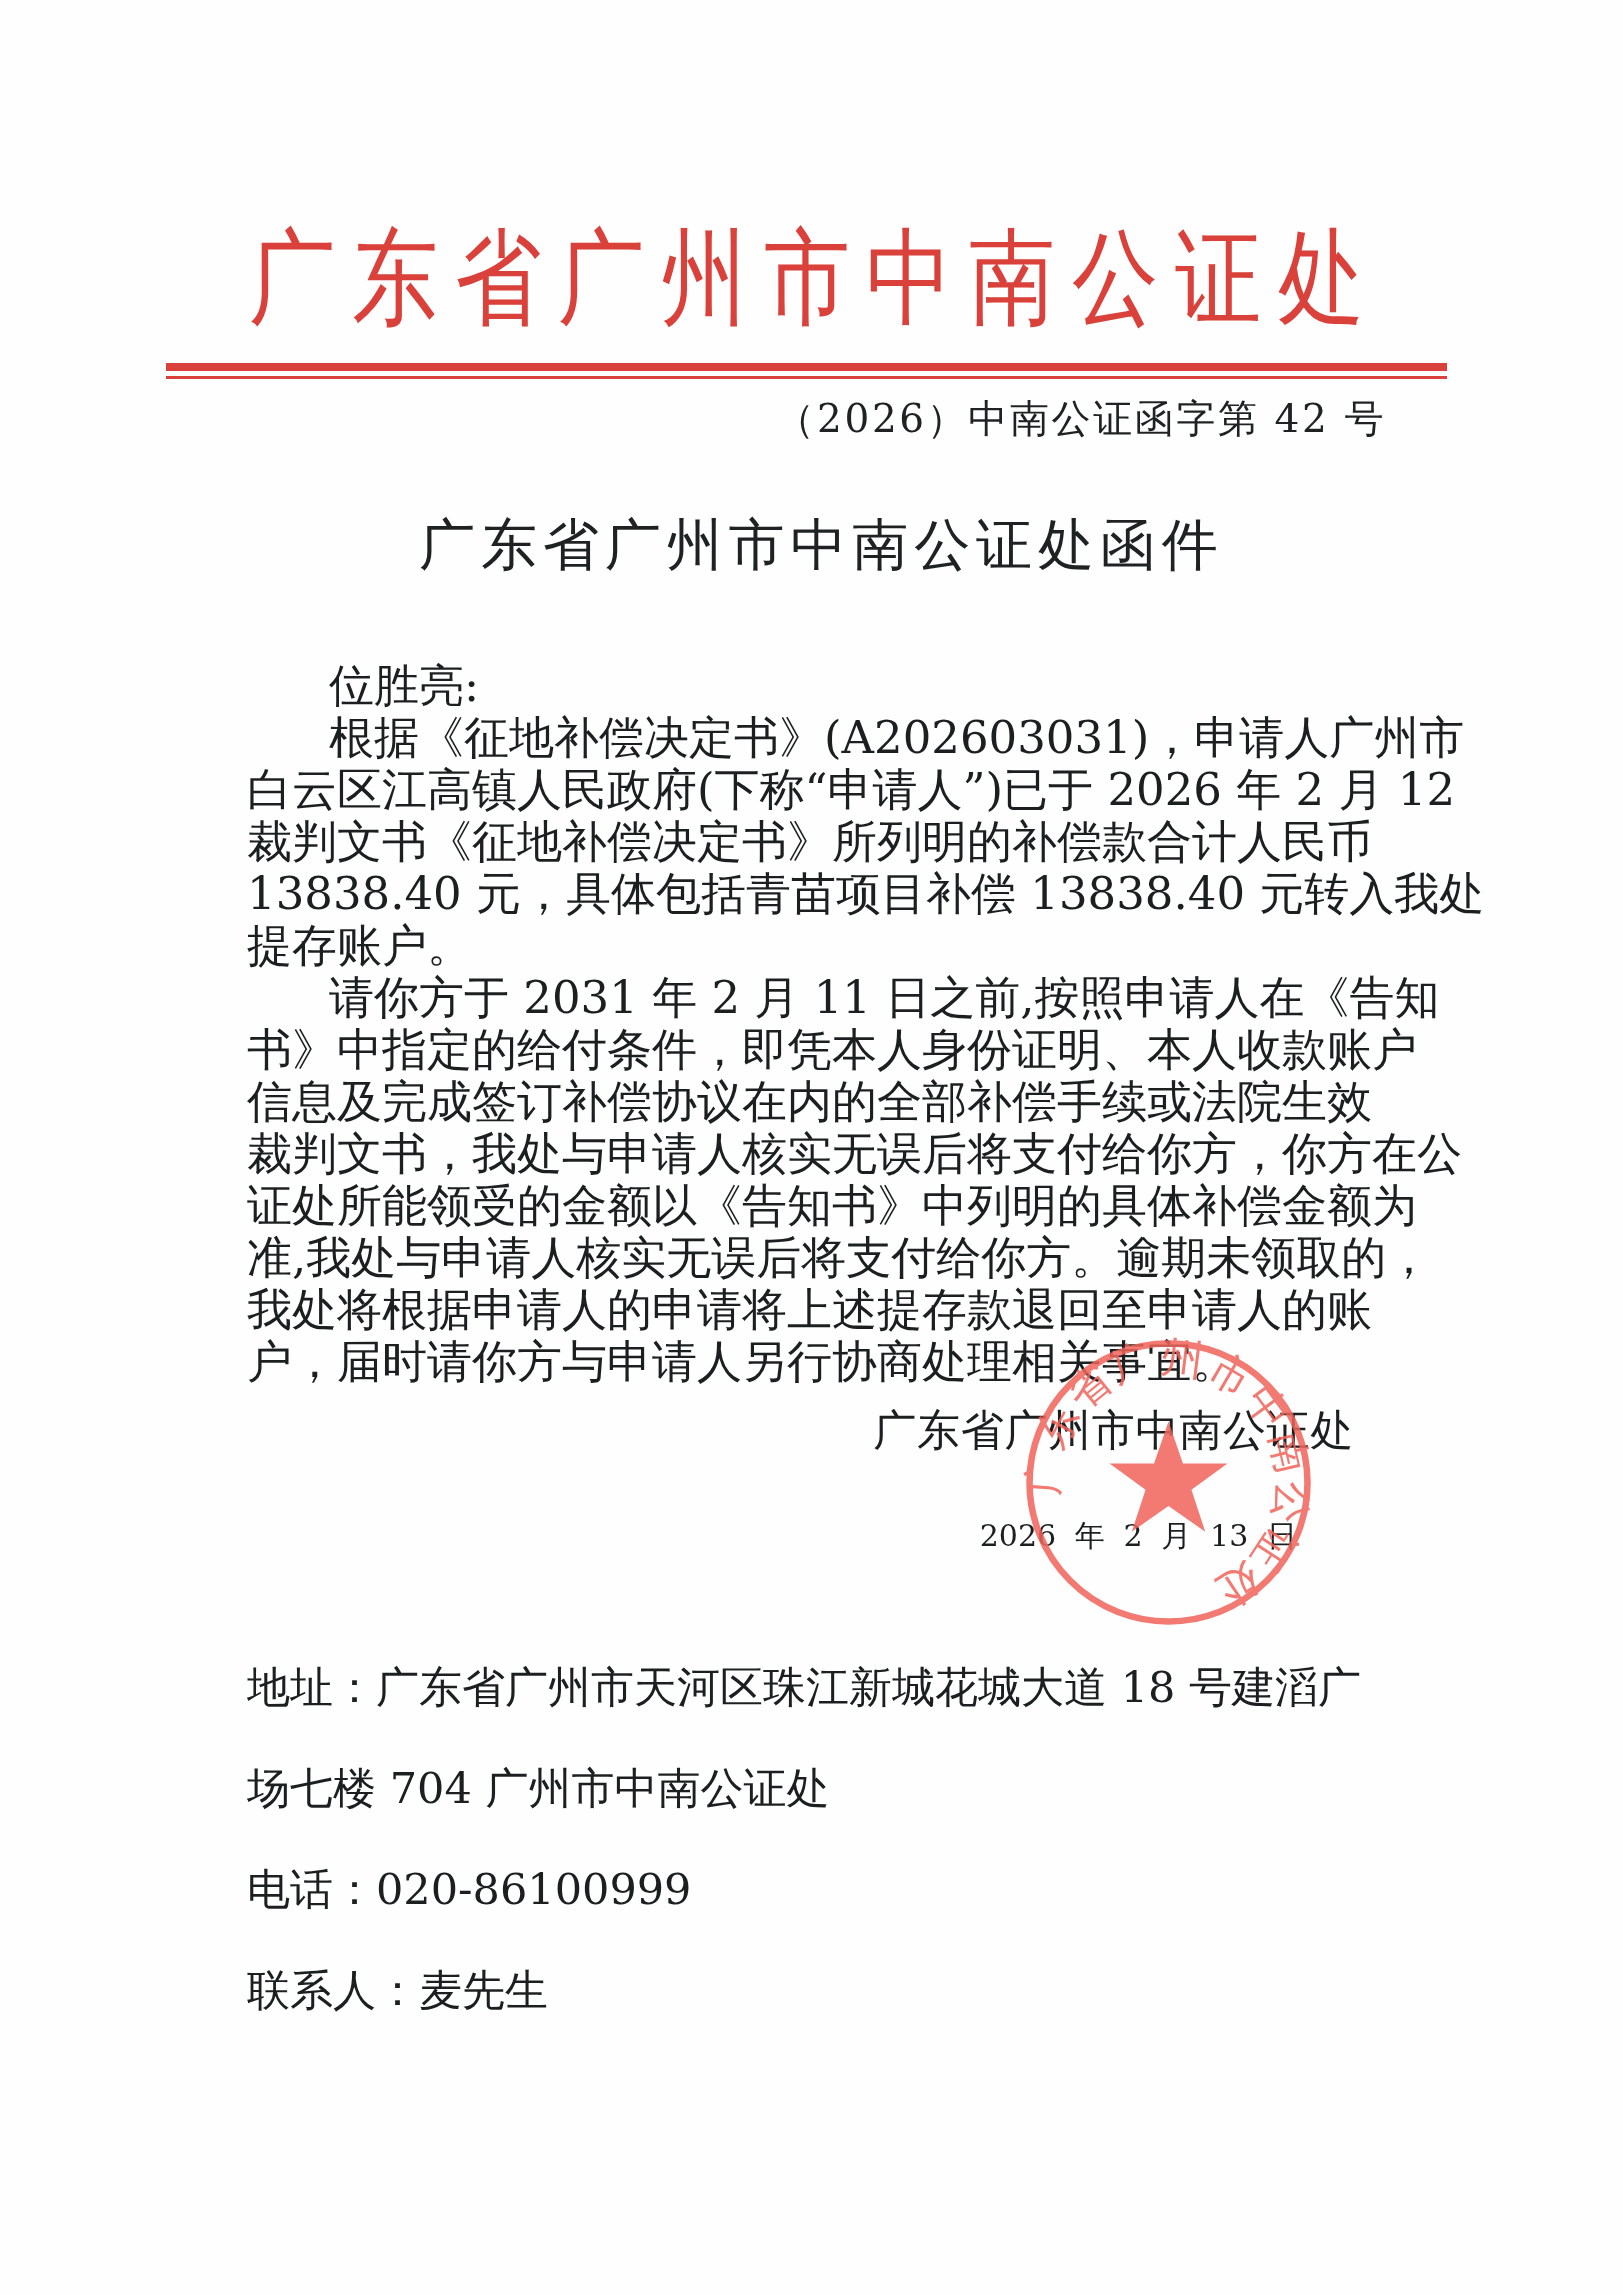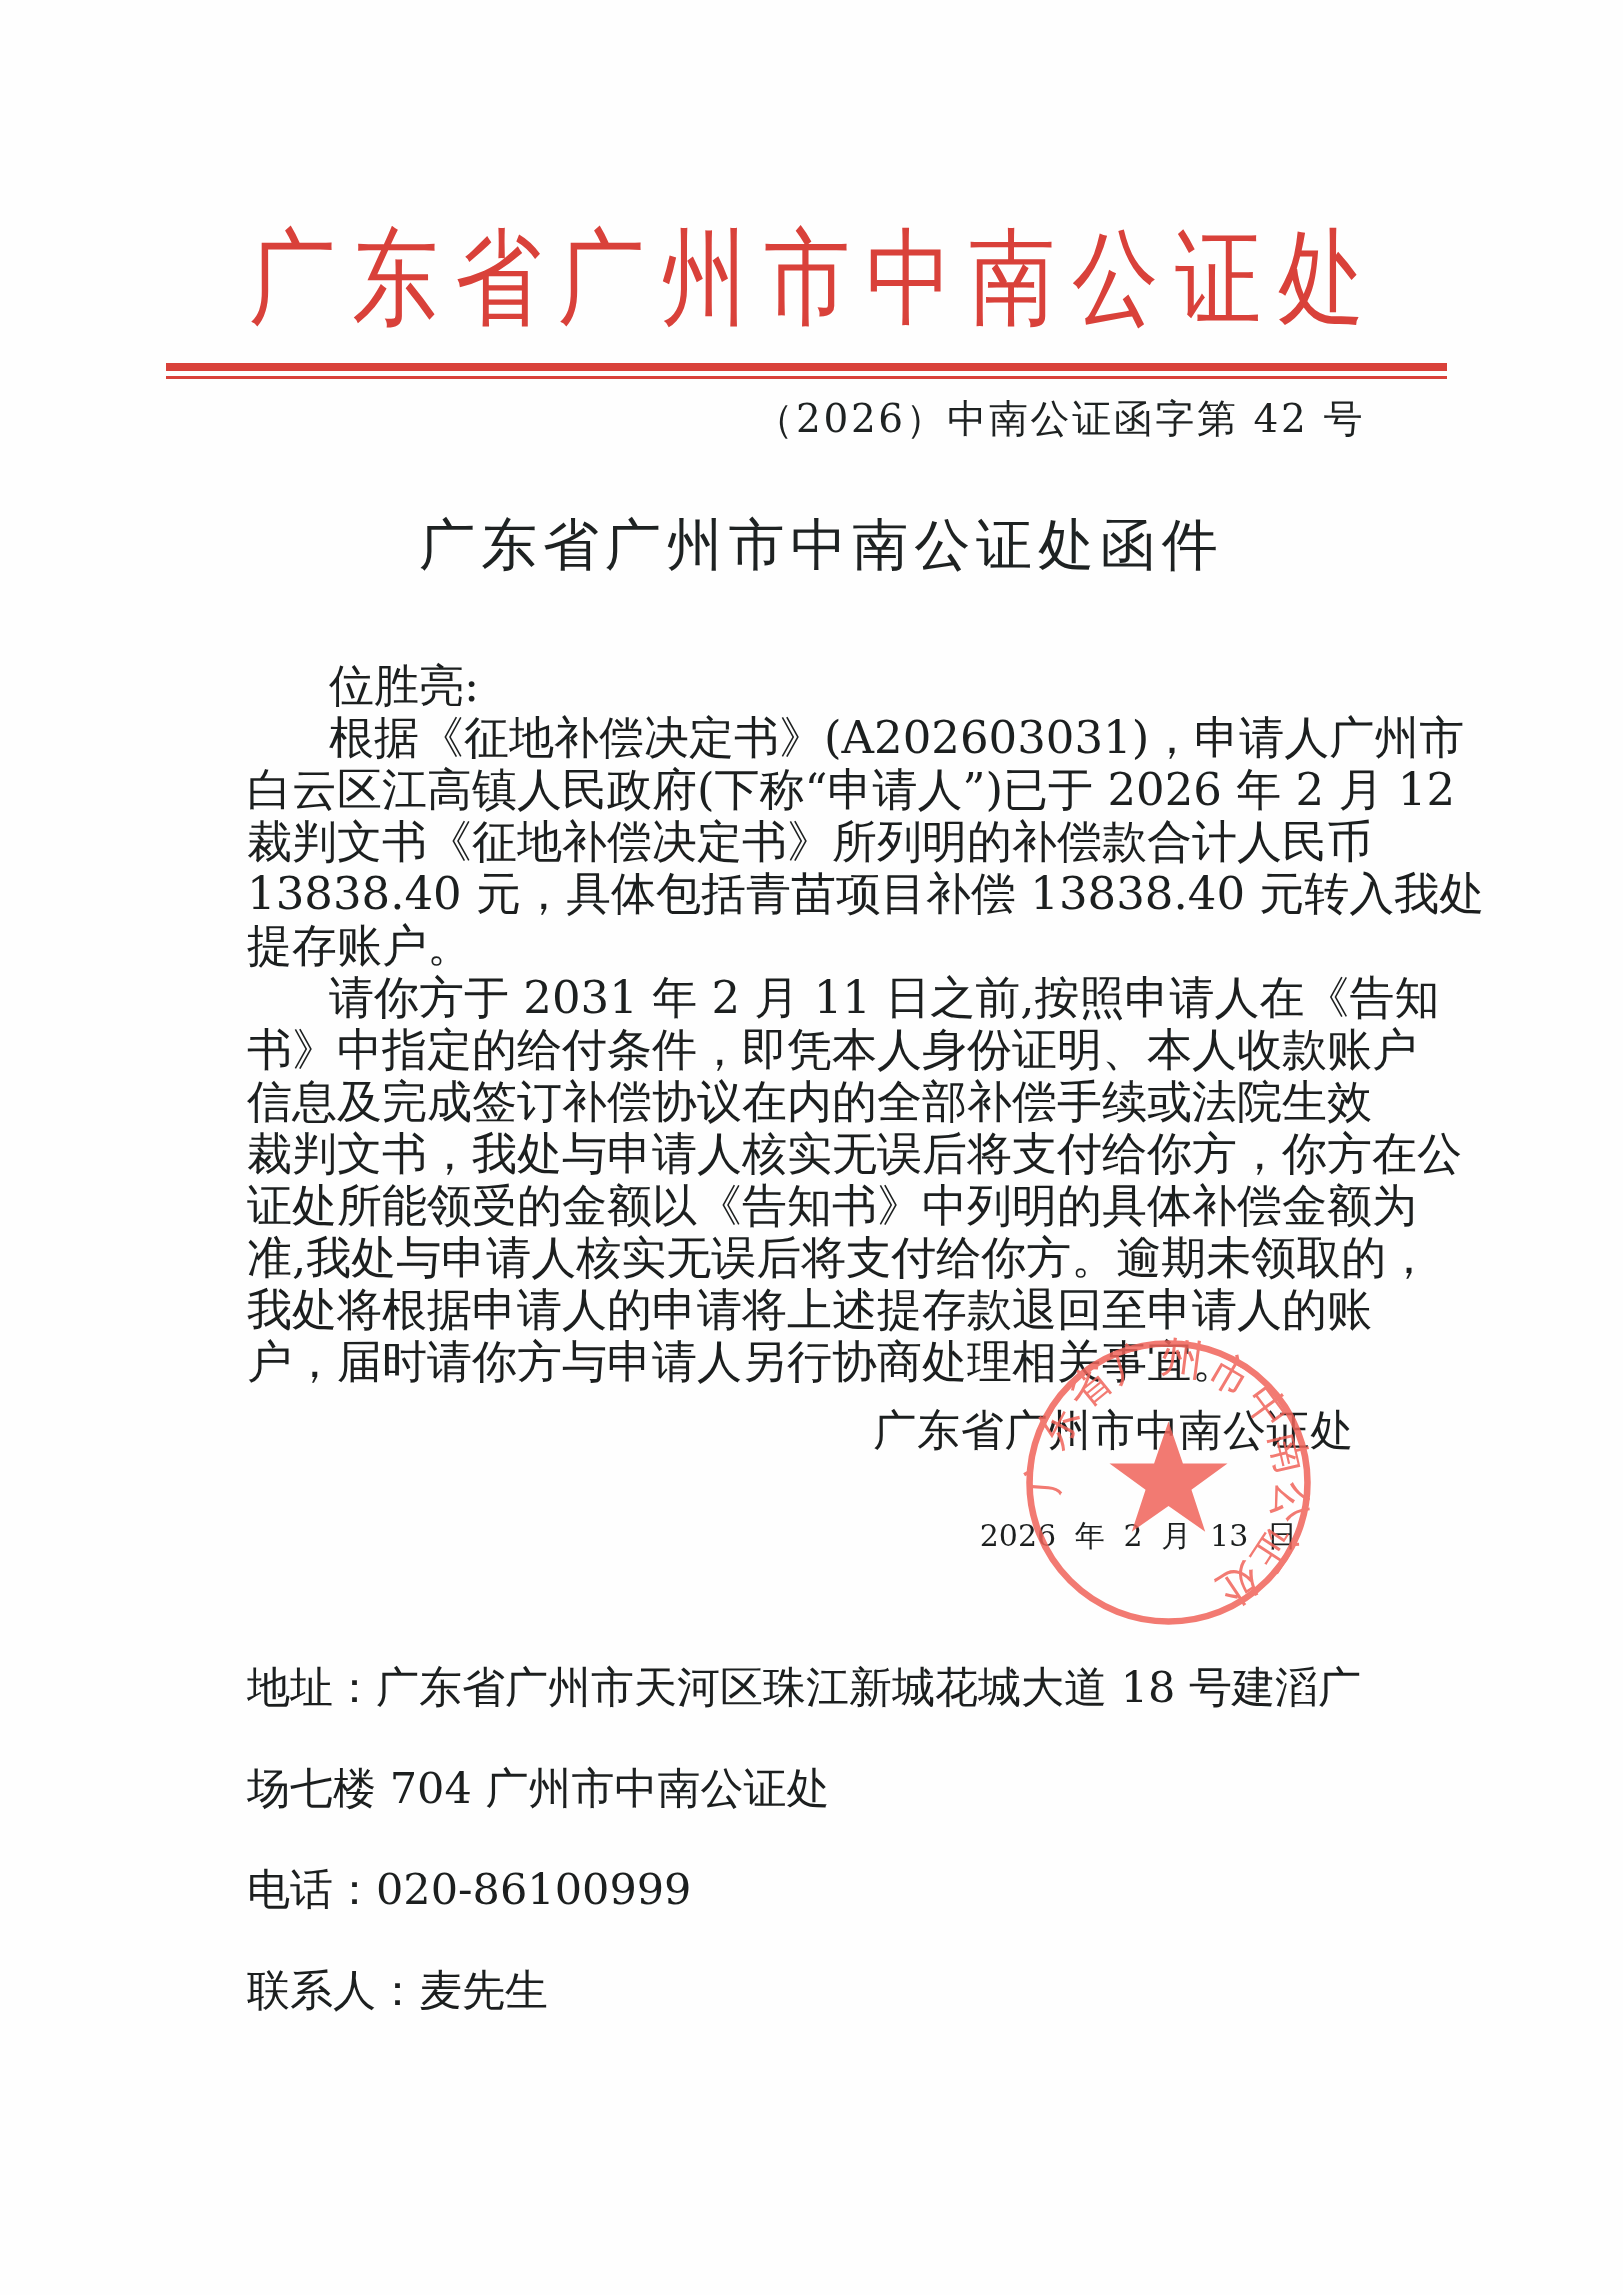--- a/index.html
+++ b/index.html
@@ -14,21 +14,21 @@
     letter-spacing:-3.9px;
     transform-origin:left top;
     display:flex; justify-content:space-between;
   }
   .masthead span.ch { display:inline-block; width:103px; text-align:center; transform:scaleX(0.82); }
 
   .rule-thick { left:166px; top:363px; width:1281px; height:7.9px; background:#d9413a; }
   .rule-thin  { left:166px; top:376px; width:1281px; height:3.3px;  background:#d9413a; }
 
   .docno {
-    right:258px; top:393px; height:52px;
+    right:237px; top:393px; height:52px;
     font-family:"DejaVu Serif", "Liberation Serif", serif;
     font-size:39px; line-height:52px; color:#1e2222; letter-spacing:2.6px;
   }
 
   .heading {
     left:419px; top:497px; width:818px; height:72px;
     font-family:"DejaVu Serif", "Liberation Serif", serif;
     font-size:56px; line-height:72px; color:#1e2222; letter-spacing:5.9px;margin-top:12px;
   }
 

